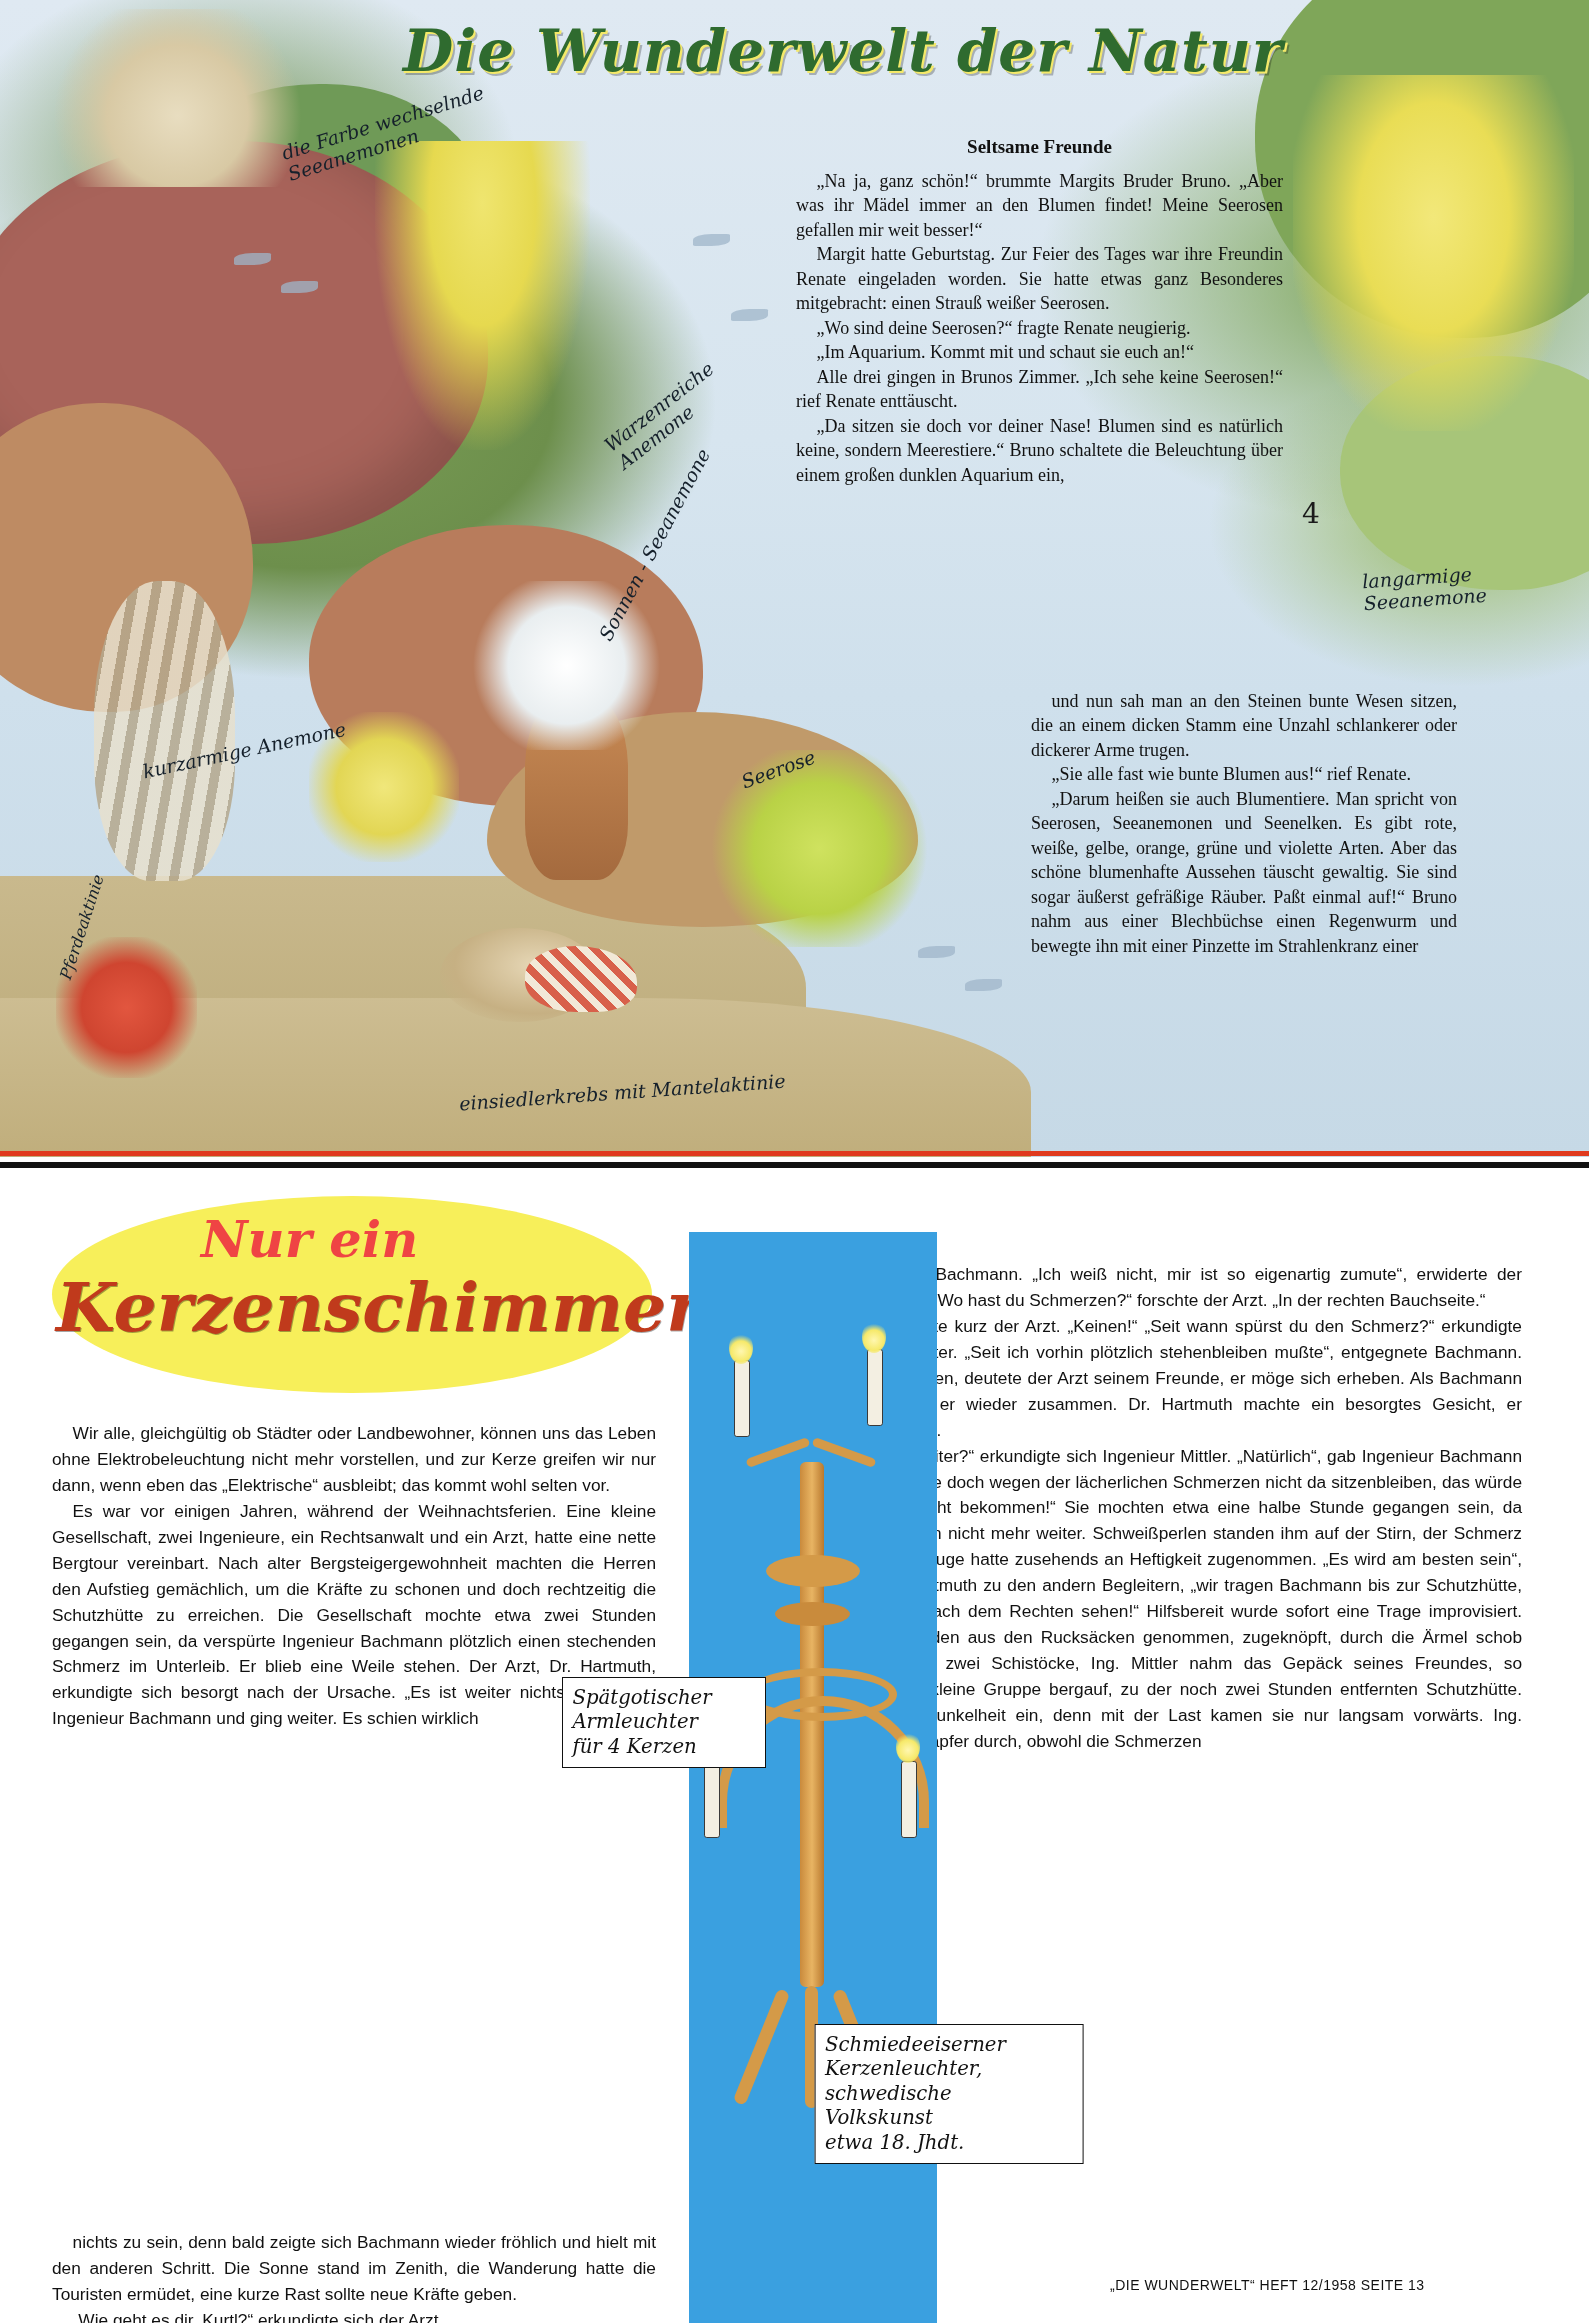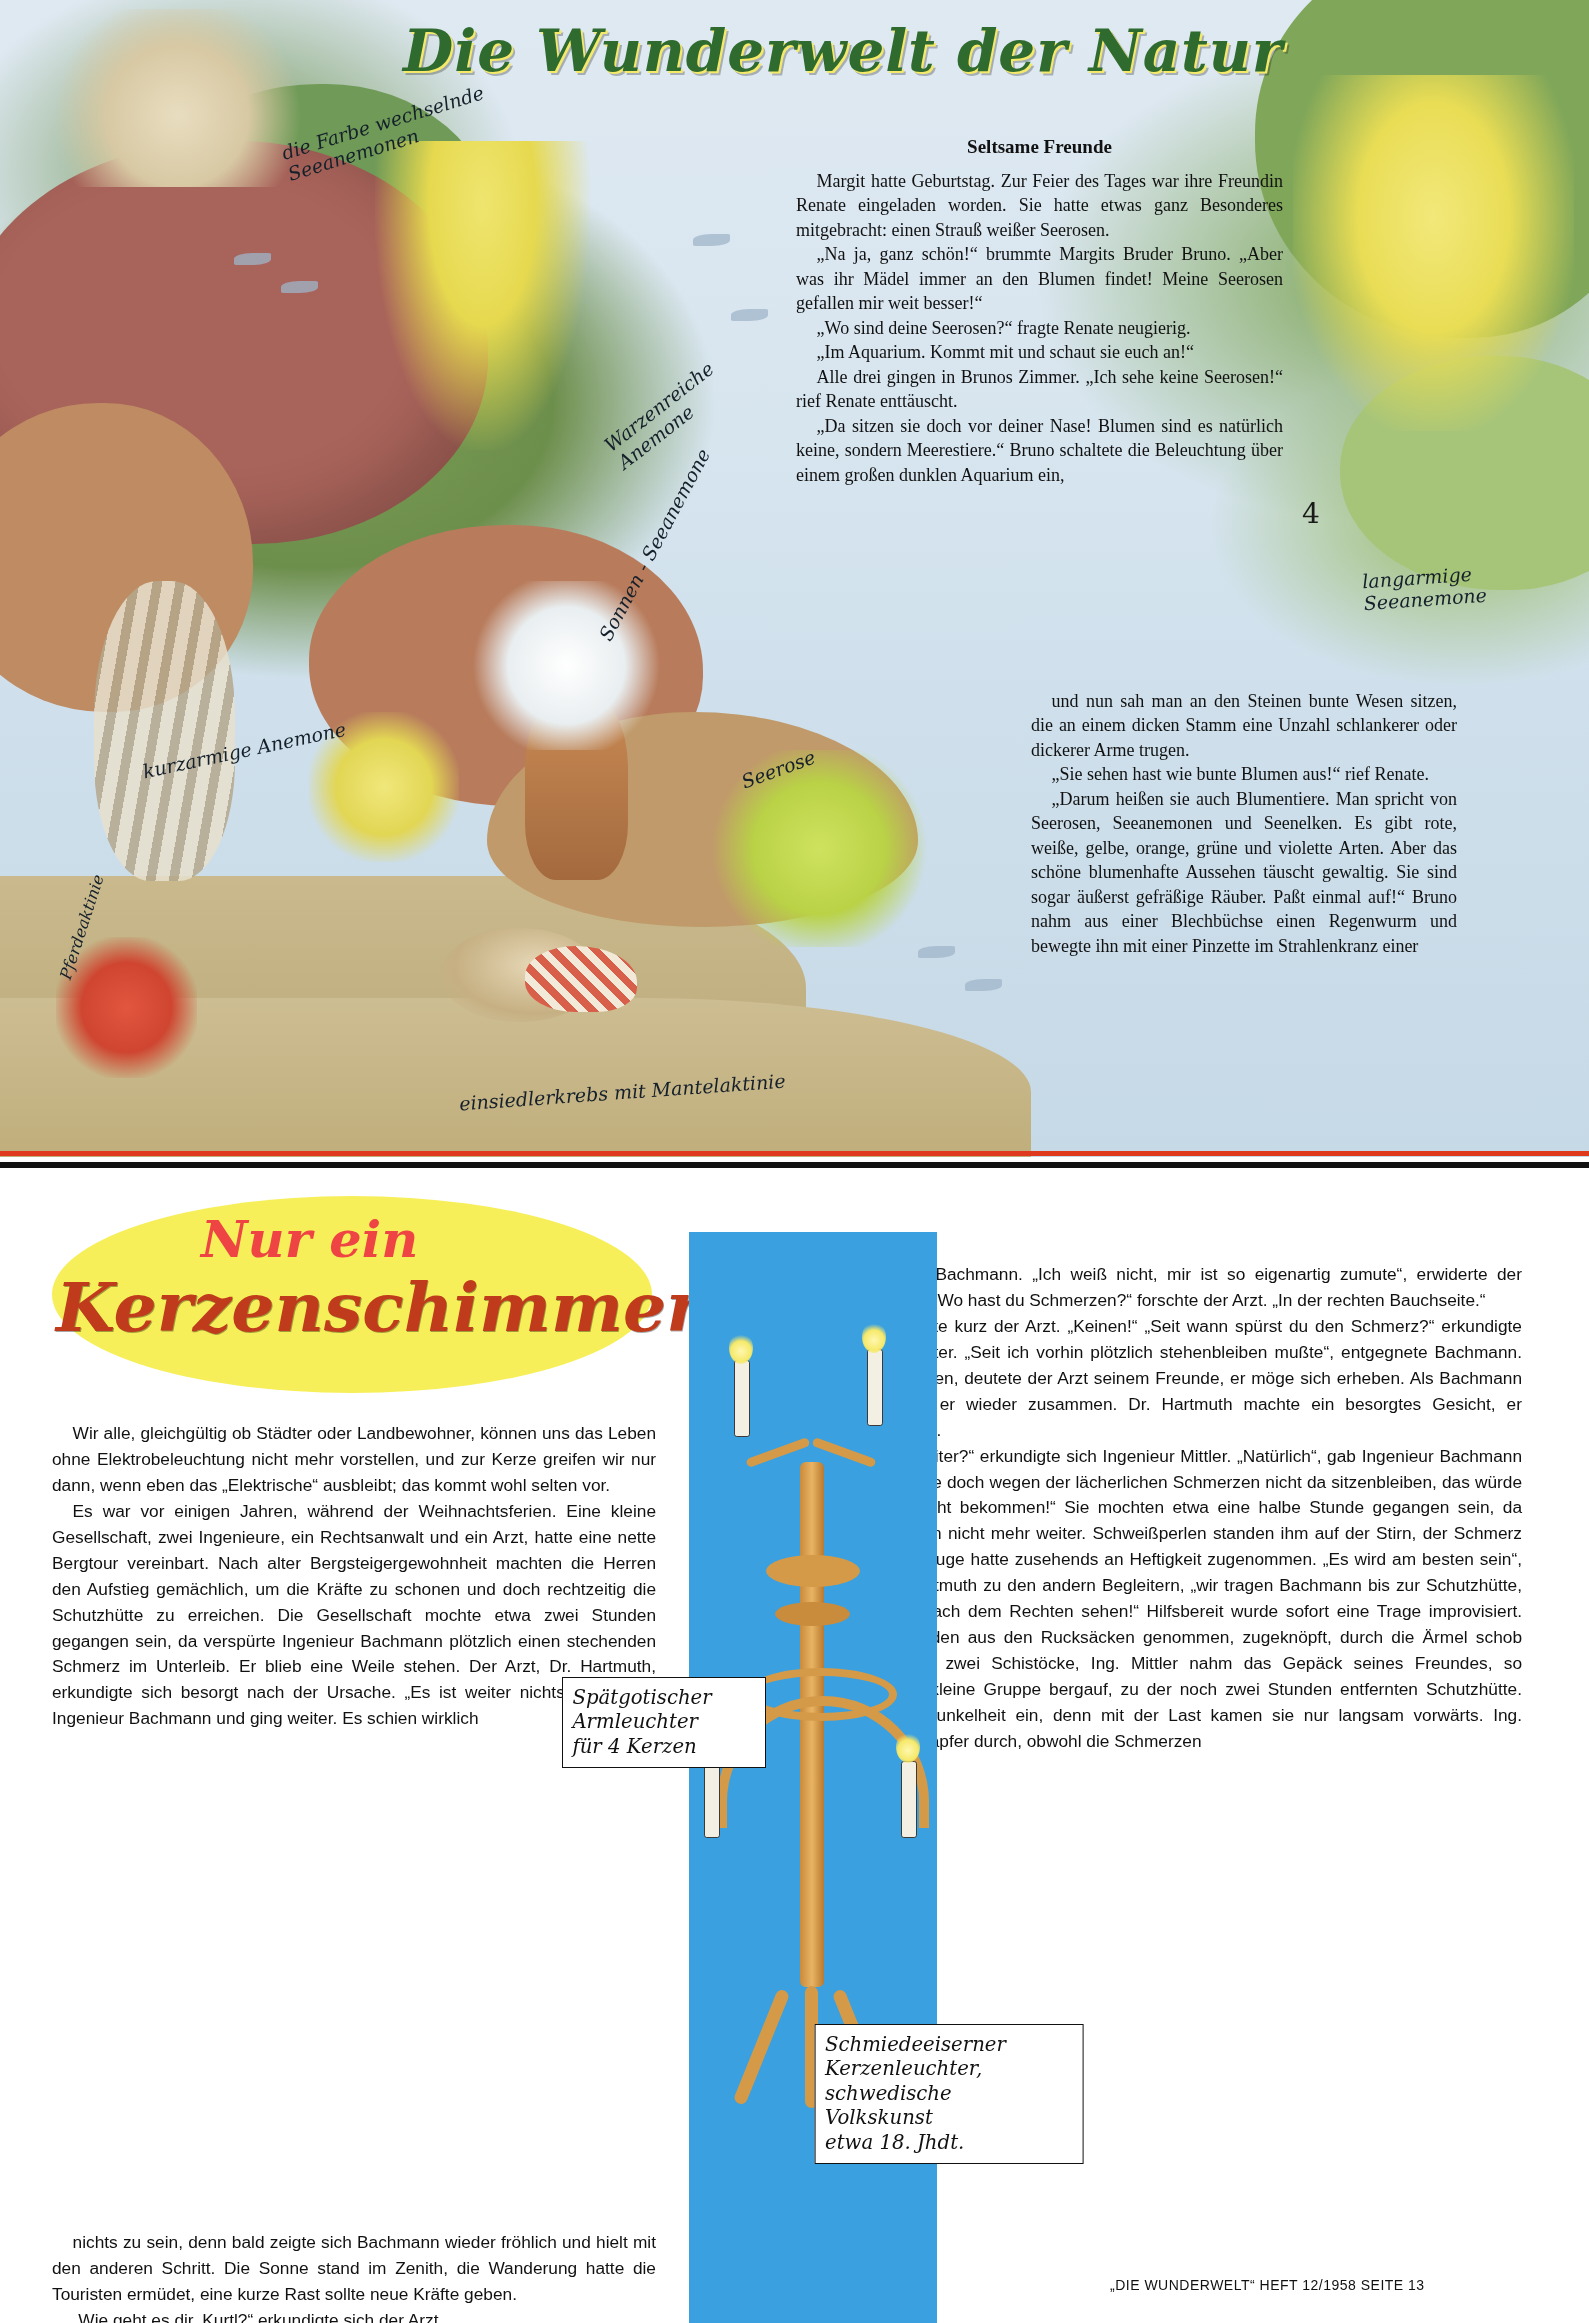--- a/index.html
+++ b/index.html
@@ -269,31 +269,31 @@
     <div class="hand l5">Seerose</div>
     <div class="hand l6">Pferdeaktinie</div>
     <div class="hand l7">einsiedlerkrebs mit Mantelaktinie</div>
     <div class="hand l8">langarmige
 Seeanemone</div>
     <div class="numeral4">4</div>
 
     <div class="top-head">Seltsame Freunde</div>
 
     <div class="top-text" style="top:169px;">
+      <p>„Na ja, ganz schön!“ brummte Margits Bruder Bruno. „Aber was ihr Mädel immer an den Blumen findet! Meine Seerosen gefallen mir weit besser!“</p>
       <p>Margit hatte Geburtstag. Zur Feier des Tages war ihre Freundin Renate eingeladen worden. Sie hatte etwas ganz Besonderes mitgebracht: einen Strauß weißer Seerosen.</p>
-      <p>„Na ja, ganz schön!“ brummte Margits Bruder Bruno. „Aber was ihr Mädel immer an den Blumen findet! Meine Seerosen gefallen mir weit besser!“</p>
       <p>„Wo sind deine Seerosen?“ fragte Renate neugierig.</p>
       <p>„Im Aquarium. Kommt mit und schaut sie euch an!“</p>
       <p>Alle drei gingen in Brunos Zimmer. „Ich sehe keine Seerosen!“ rief Renate enttäuscht.</p>
       <p>„Da sitzen sie doch vor deiner Nase! Blumen sind es natürlich keine, sondern Meerestiere.“ Bruno schaltete die Beleuchtung über einem großen dunklen Aquarium ein,</p>
     </div>
 
     <div class="top-text2">
       <p>und nun sah man an den Steinen bunte Wesen sitzen, die an einem dicken Stamm eine Unzahl schlankerer oder dickerer Arme trugen.</p>
-      <p>„Sie sehen hast wie bunte Blumen aus!“ rief Renate.</p>
+      <p>„Sie alle fast wie bunte Blumen aus!“ rief Renate.</p>
       <p>„Darum heißen sie auch Blumentiere. Man spricht von Seerosen, Seeanemonen und Seenelken. Es gibt rote, weiße, gelbe, orange, grüne und violette Arten. Aber das schöne blumenhafte Aussehen täuscht gewaltig. Sie sind sogar äußerst gefräßige Räuber. Paßt einmal auf!“ Bruno nahm aus einer Blechbüchse einen Regenwurm und bewegte ihn mit einer Pinzette im Strahlenkranz einer</p>
     </div>
   </div>
 
   <div class="divider-red"></div>
   <div class="divider-black"></div>
 
   <div class="bottom-section">
     <div class="yellow-blob"></div>
     <div class="b-title1">Nur ein</div>

